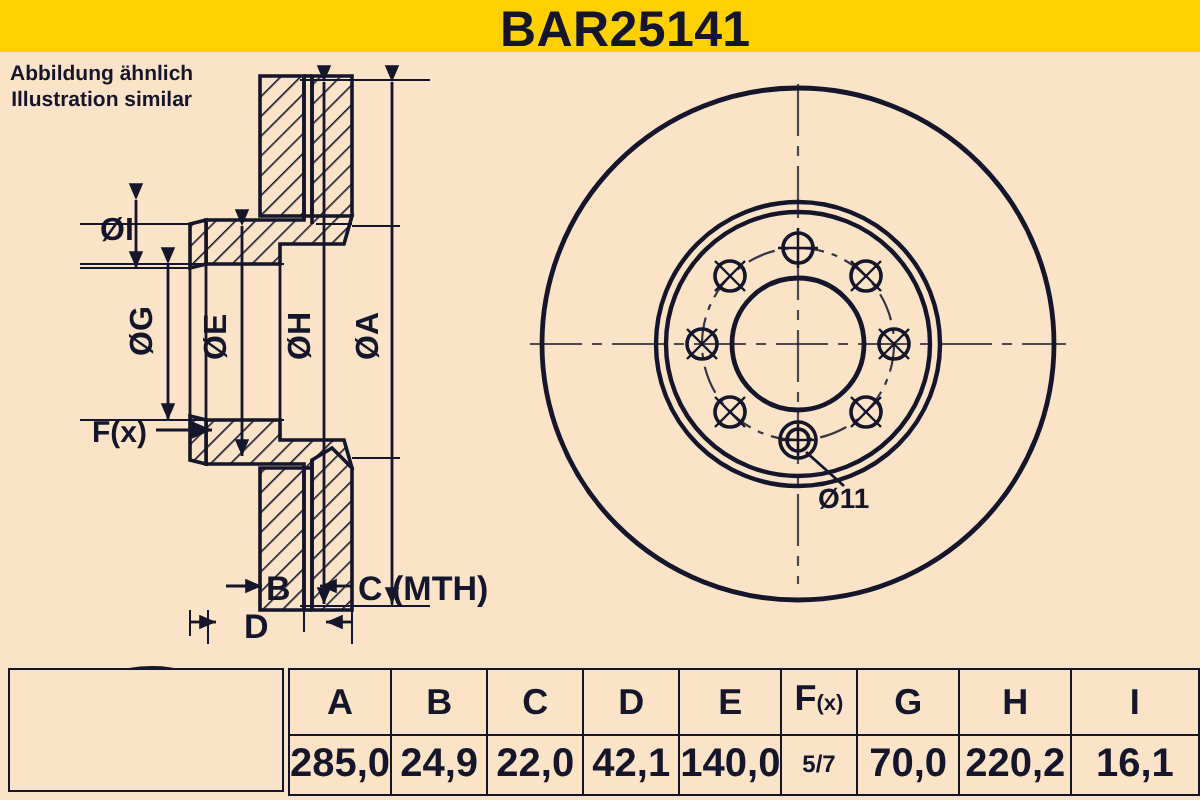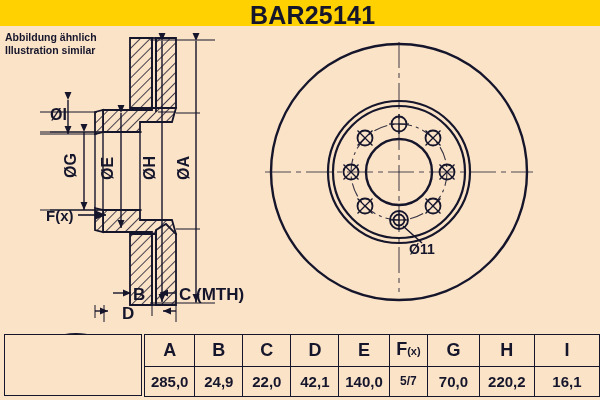--- a/index.html
+++ b/index.html
@@ -41,20 +41,21 @@
   
   .note {
     position: absolute;
     left: 5px;
     top: 31px;
     font-size: 10.5px;
     font-weight: bold;
     color: #15152b;
     line-height: 12.5px;
     white-space: nowrap;
+    text-align: center;
   }
   
   svg.draw {
     position: absolute;
     left: 0; top: 0;
     width: 600px;
     height: 400px;
   }
   .lbl {
     font-family: "Liberation Sans", sans-serif;
@@ -65,21 +66,21 @@
   .spec-table {
     position: absolute;
     left: 144px;
     top: 334px;
     border-collapse: collapse;
     background: #fbe3c8;
   }
   .spec-table td {
     border: 1.6px solid #15152b;
     text-align: center;
-    font-size: 15px;
+    font-size: 20px;
     font-weight: bold;
     color: #15152b;
     font-family: "Liberation Sans", sans-serif;
     padding: 0;
     height: 29px;
     line-height: 29px;
   }
   .spec-table tr.hdr td { font-size: 18px; }
   .spec-table td.c0 { width: 50px; }
   .spec-table td.c1 { width: 48px; }

